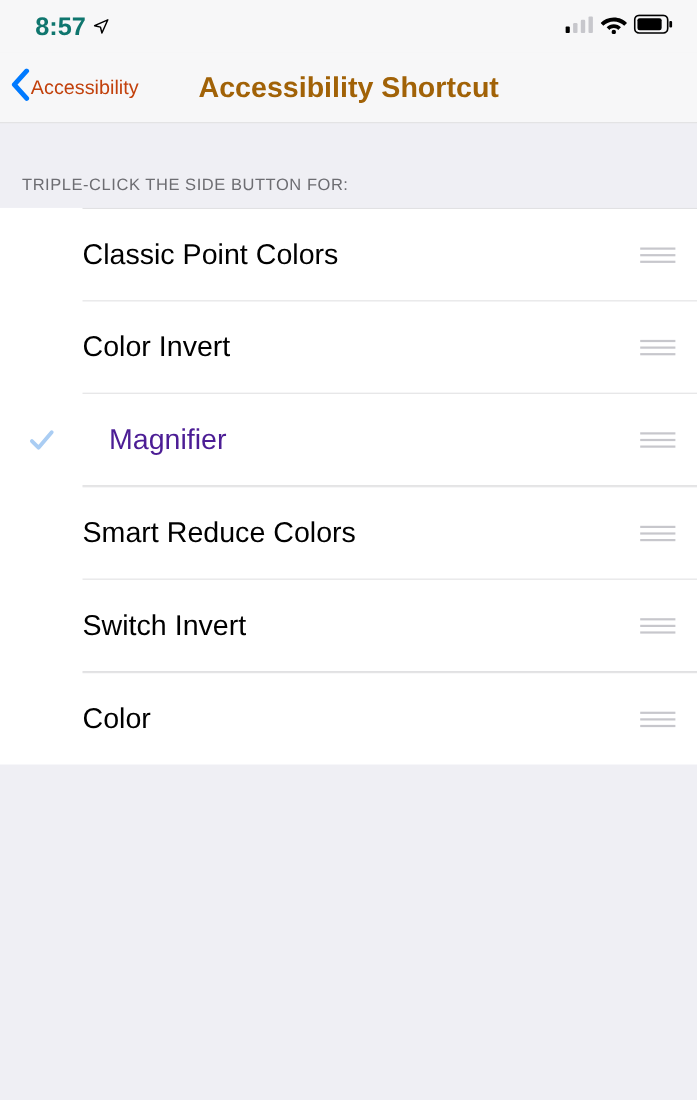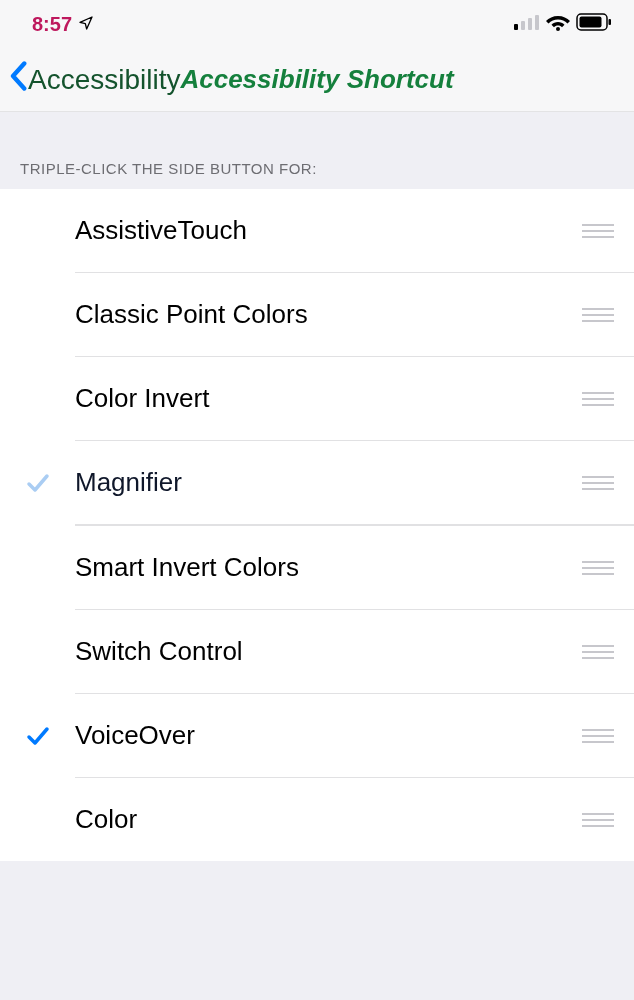--- a/index.html
+++ b/index.html
@@ -17,58 +17,57 @@
     }
     .status-bar {
       height: 48px;
       display: flex;
       justify-content: space-between;
       align-items: center;
       padding: 0 22px 0 32px;
       background: #f7f7f8;
     }
     .status-time {
-      font-size: 20px;
+      font-size: 23px;
       font-weight: 600;
-      color: #be185d;
+      color: #0f766e;
       display: flex;
       align-items: center;
       gap: 6px;
     }
     .status-icons {
       display: flex;
       align-items: center;
       gap: 6px;
     }
     .nav-bar {
       height: 64px;
       background: #f7f7f8;
       display: flex;
       align-items: center;
       position: relative;
       border-bottom: 1px solid rgba(0,0,0,0.08);
     }
     .back-button {
       display: flex;
       align-items: center;
-      color: #14532d;
-      font-size: 28px;
+      color: #c2410c;
+      font-size: 18px;
       padding-left: 8px;
       cursor: pointer;
       justify-content: flex-end;
     }
     .nav-title {
       position: absolute;
       left: 50%;
       transform: translateX(-50%);
       font-size: 26px;
       font-weight: 600;
-      color: #15803d;
+      color: #a16207;
       white-space: nowrap;
-      font-style: italic;
     }
     .section-header {
       padding: 48px 20px 12px 20px;
       font-size: 15px;
       color: #6d6d72;
       letter-spacing: 0.5px;
       background: #efeff4;
     }
     .list {
       background: #fff;
@@ -89,21 +88,22 @@
       display: flex;
       justify-content: center;
       align-items: center;
     }
     .row-label {
       flex: 1;
       font-size: 26px;
       color: #000;
     }
     .row-label.disabled {
-      color: #0f172a;
+      color: #4c1d95;
+      margin-left: 24px;
     }
     .drag-handle {
       width: 36px;
       display: flex;
       flex-direction: column;
       gap: 4px;
       align-items: center;
     }
     .drag-line {
       width: 32px;
@@ -160,29 +160,20 @@
         </svg>
     </span>
     <span>Accessibility</span>
   </div>
   <div class="nav-title">Accessibility Shortcut</div>
 </div>
 
 <div class="section-header">TRIPLE-CLICK THE SIDE BUTTON FOR:</div>
 
 <div class="list">
-  <div class="row">
-    <div class="check-slot"></div>
-    <div class="row-label">AssistiveTouch</div>
-    <div class="drag-handle">
-        <div class="drag-line"></div>
-        <div class="drag-line"></div>
-        <div class="drag-line"></div>
-      </div>
-  </div>
   <div class="row-divider"></div>
 
   <div class="row">
     <div class="check-slot"></div>
     <div class="row-label">Classic Point Colors</div>
     <div class="drag-handle">
         <div class="drag-line"></div>
         <div class="drag-line"></div>
         <div class="drag-line"></div>
       </div>
@@ -212,53 +203,40 @@
         <div class="drag-line"></div>
         <div class="drag-line"></div>
       </div>
   </div>
   <div class="row-divider"></div>
 
   <div class="row-divider"></div>
 
   <div class="row">
     <div class="check-slot"></div>
-    <div class="row-label">Smart Invert Colors</div>
-    <div class="drag-handle">
-        <div class="drag-line"></div>
-        <div class="drag-line"></div>
-        <div class="drag-line"></div>
-      </div>
-  </div>
-  <div class="row-divider"></div>
-
-  <div class="row">
-    <div class="check-slot"></div>
-    <div class="row-label">Switch Control</div>
-    <div class="drag-handle">
-        <div class="drag-line"></div>
-        <div class="drag-line"></div>
-        <div class="drag-line"></div>
-      </div>
-  </div>
-  <div class="row-divider"></div>
-
-  <div class="row">
-    <div class="check-slot">
-      <svg width="24" height="22" viewBox="0 0 24 22">
-          <path d="M3 12 L9 18 L21 4" fill="none" stroke="#007aff" stroke-width="3.5" stroke-linecap="round" stroke-linejoin="round"></path>
-        </svg>
-    </div>
-    <div class="row-label">VoiceOver</div>
-    <div class="drag-handle">
-        <div class="drag-line"></div>
-        <div class="drag-line"></div>
-        <div class="drag-line"></div>
-      </div>
-  </div>
+    <div class="row-label">Smart Reduce Colors</div>
+    <div class="drag-handle">
+        <div class="drag-line"></div>
+        <div class="drag-line"></div>
+        <div class="drag-line"></div>
+      </div>
+  </div>
+  <div class="row-divider"></div>
+
+  <div class="row">
+    <div class="check-slot"></div>
+    <div class="row-label">Switch Invert</div>
+    <div class="drag-handle">
+        <div class="drag-line"></div>
+        <div class="drag-line"></div>
+        <div class="drag-line"></div>
+      </div>
+  </div>
+  <div class="row-divider"></div>
+
   <div class="row-divider"></div>
 
   <div class="row">
     <div class="check-slot"></div>
     <div class="row-label">Color</div>
     <div class="drag-handle">
         <div class="drag-line"></div>
         <div class="drag-line"></div>
         <div class="drag-line"></div>
       </div>

